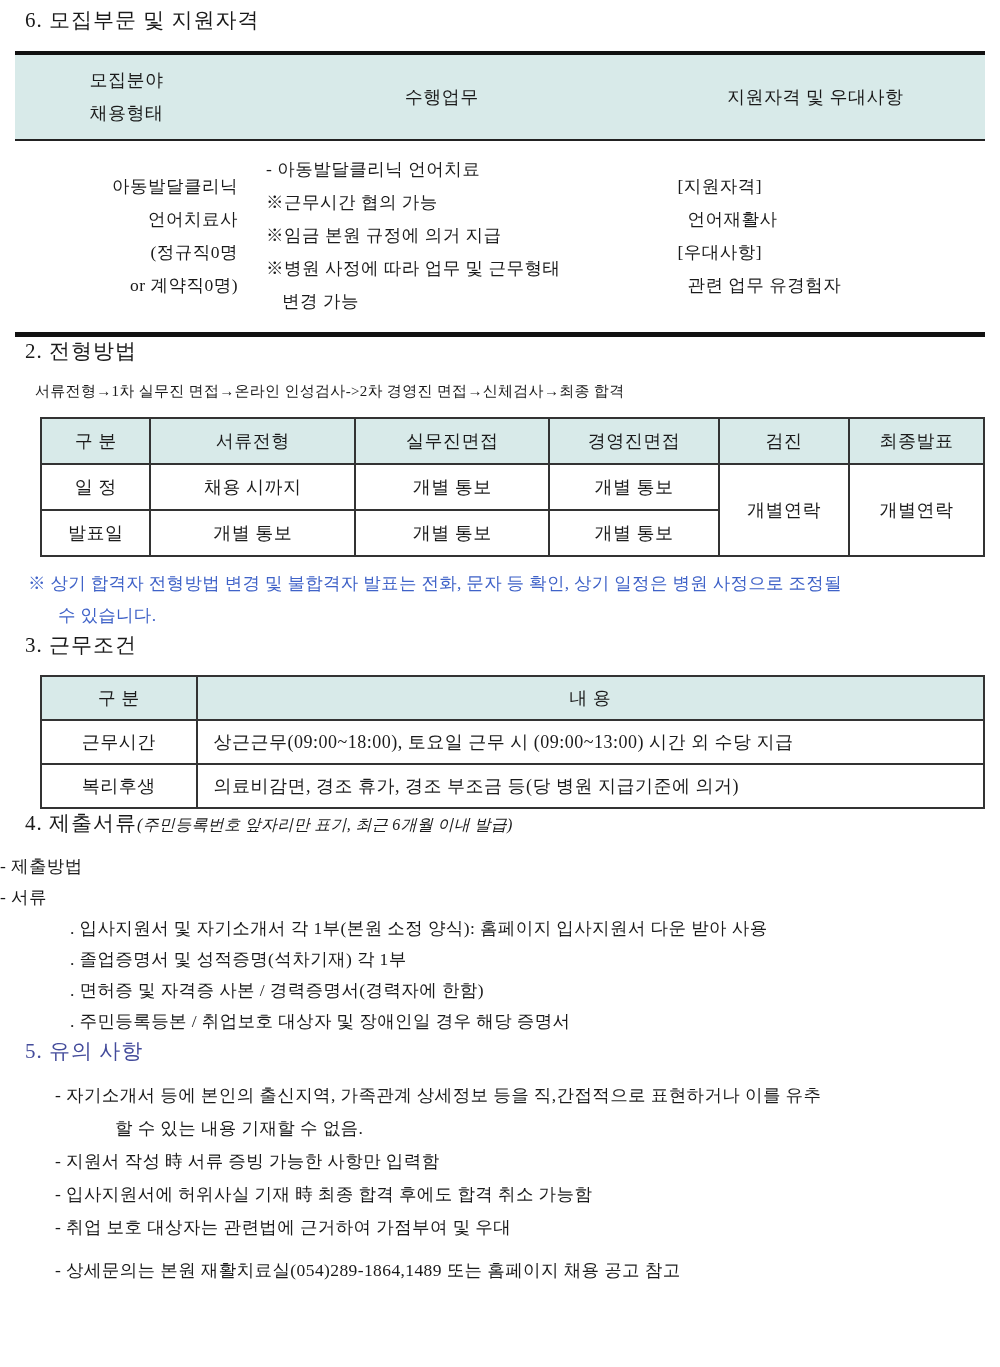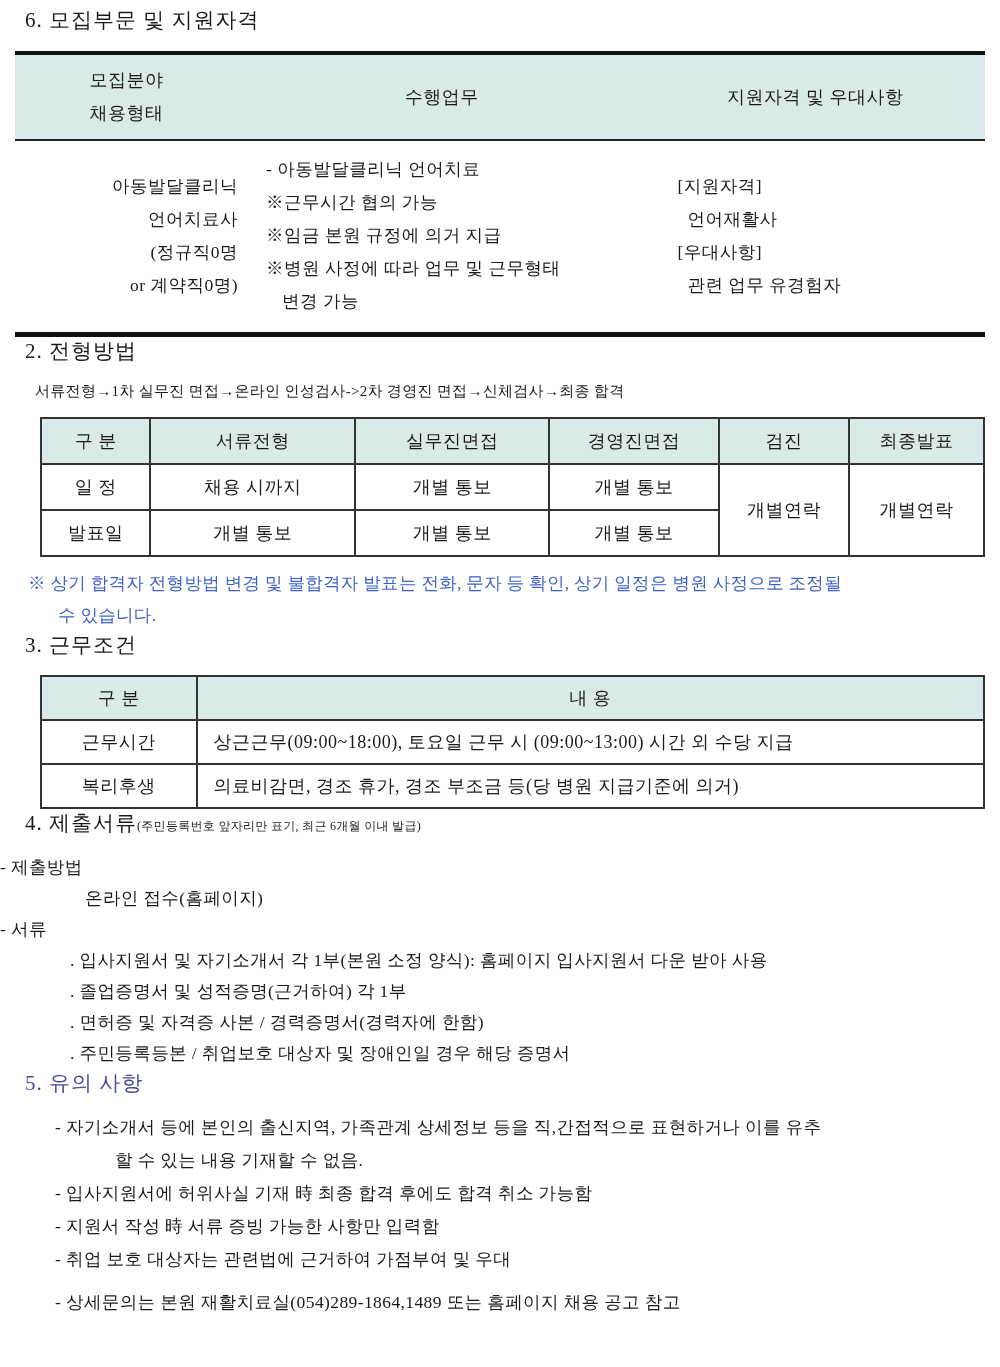--- a/index.html
+++ b/index.html
@@ -72,21 +72,21 @@
   table.t3 td.cont { text-align:left; padding-left:16px;border-radius:15px; }
 
   .mt36 { margin-top:36px; }
   .mt44 { margin-top:44px; }
   .mt48 { margin-top:48px; }
 
   .flow {
     margin:13px 0 0 35px; font-size:15px; letter-spacing:0.3px; line-height:26px;
   }
 
-  h2 .paren { font-size:12px; letter-spacing:0.3px; }
+  h2 .paren { font-size:16px; letter-spacing:0.3px;font-style:italic; }
 
   .items4 { margin:12px 0 0 0; font-size:17.5px; letter-spacing:0.4px; }
   .items4 .it { line-height:31px; }
   .ind-a { }
   .ind-b { padding-left:85px; }
   .ind-c { padding-left:70px; }
 
   .items5 { margin:14px 0 0 0; font-size:17.5px; letter-spacing:0.4px; }
   .items5 .it { line-height:33px; padding-left:55px; }
   .items5 .wrap-line { padding-left:115px; }
@@ -207,32 +207,31 @@
         <td class="lab">복리후생</td>
         <td class="cont">의료비감면, 경조 휴가, 경조 부조금 등(당 병원 지급기준에 의거)</td>
       </tr>
     </tbody>
   </table>
 
   <h2 class="sec-title mt48"><span>4. 제출서류</span><span class="paren">(주민등록번호 앞자리만 표기, 최근 6개월 이내 발급)</span></h2>
 
   <div class="items4">
     <div class="it ind-a">- 제출방법</div>
-    <div class="it ind-b">온라인 접수(홈페이지)</div>
     <div class="it ind-a">- 서류</div>
     <div class="it ind-c">. 입사지원서 및 자기소개서 각 1부(본원 소정 양식): 홈페이지 입사지원서 다운 받아 사용</div>
-    <div class="it ind-c">. 졸업증명서 및 성적증명(근거하여) 각 1부</div>
+    <div class="it ind-c">. 졸업증명서 및 성적증명(석차기재) 각 1부</div>
     <div class="it ind-c">. 면허증 및 자격증 사본 / 경력증명서(경력자에 한함)</div>
     <div class="it ind-c">. 주민등록등본 / 취업보호 대상자 및 장애인일 경우 해당 증명서</div>
   </div>
 
   <h2 class="sec-title navy mt44">5. 유의 사항</h2>
 
   <div class="items5">
     <div class="it">- 자기소개서 등에 본인의 출신지역, 가족관계 상세정보 등을 직,간접적으로 표현하거나 이를 유추</div>
     <div class="it wrap-line">할 수 있는 내용 기재할 수 없음.</div>
+    <div class="it">- 지원서 작성 時 서류 증빙 가능한 사항만 입력함</div>
     <div class="it">- 입사지원서에 허위사실 기재 時 최종 합격 후에도 합격 취소 가능함</div>
-    <div class="it">- 지원서 작성 時 서류 증빙 가능한 사항만 입력함</div>
     <div class="it">- 취업 보호 대상자는 관련법에 근거하여 가점부여 및 우대</div>
     <div class="it gap-top">- 상세문의는 본원 재활치료실(054)289-1864,1489 또는 홈페이지 채용 공고 참고</div>
   </div>
 
 </div>
 
 </body></html>

